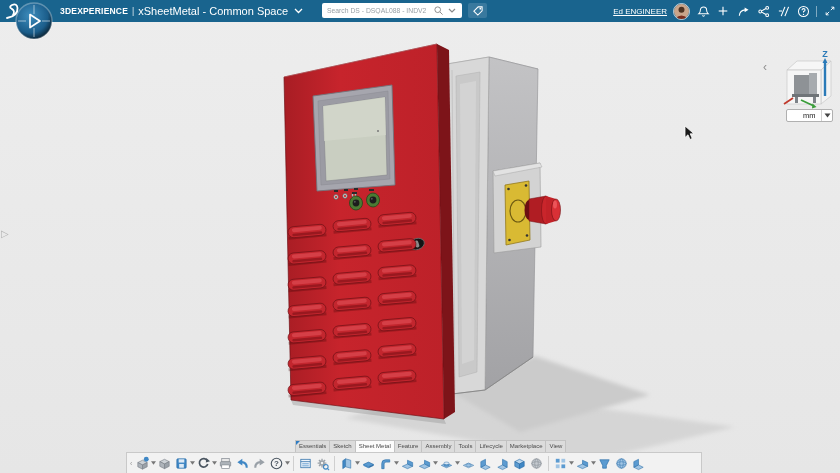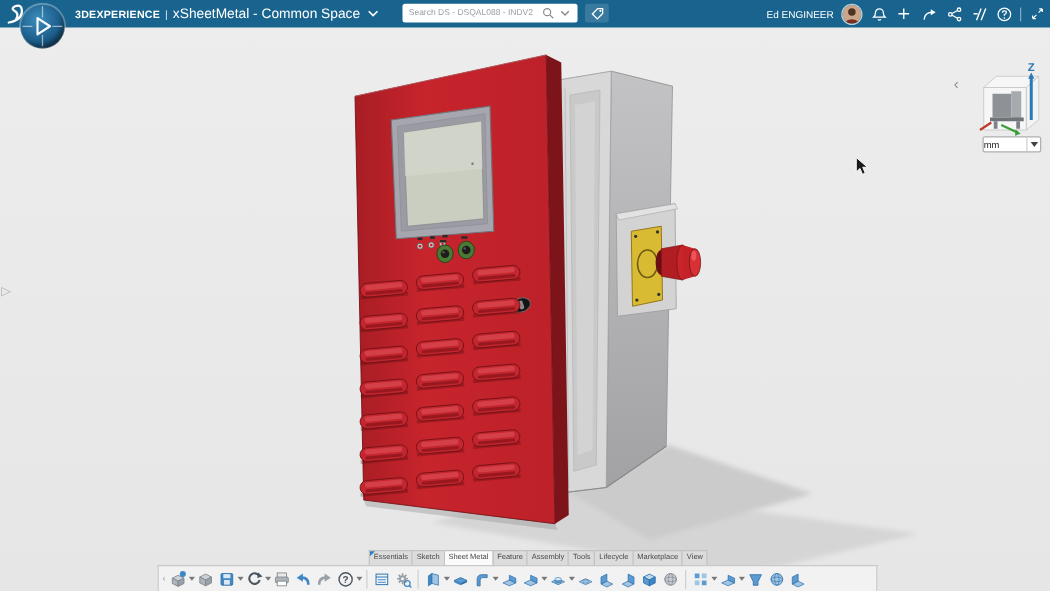--- a/index.html
+++ b/index.html
@@ -13,33 +13,33 @@
   .titlebox{position:absolute;left:60px;top:0;height:22px;display:flex;align-items:center;gap:4px;z-index:21;color:#fff;}
   .brand{font-size:8.5px;font-weight:bold;letter-spacing:.2px;}
   .tdiv{font-size:8.5px;opacity:.85;}
   .appspace{font-size:11px;}
   .chev{margin-left:2px;display:flex;}
   .search{position:absolute;left:322px;top:3px;width:140px;height:15px;background:#fff;border-radius:2px;
           display:flex;align-items:center;padding:0 3px;box-sizing:border-box;z-index:21;}
   .search .ph{flex:1;font-size:6.8px;color:#98a0a6;white-space:nowrap;overflow:hidden;padding-left:2px;}
   .tagbtn{position:absolute;left:468px;top:3px;width:19px;height:15px;border-radius:2px;
           background:rgba(255,255,255,.14);display:flex;align-items:center;justify-content:center;z-index:21;}
-  .userarea{position:absolute;right:3px;top:0;height:22px;display:flex;align-items:center;gap:6px;z-index:21;color:#fff;}
+  .userarea{position:absolute;right:3px;top:0;height:22px;display:flex;align-items:center;gap:6px;z-index:21;color:#fff;text-decoration:underline;}
   .uname{font-size:8px;}
   .avatar{width:17px;height:17px;border-radius:50%;overflow:hidden;border:1px solid rgba(255,255,255,.7);box-sizing:border-box;}
   .tico{display:flex;align-items:center;justify-content:center;width:14px;height:14px;}
   .vdiv{width:1px;height:11px;background:rgba(255,255,255,.45);}
   
   .scene{position:absolute;inset:0;z-index:1;}
   .expand-left{position:absolute;left:1px;top:229px;font-size:10px;color:#b2b2b2;z-index:5;line-height:10px;}
   .collapse-right{position:absolute;left:763px;top:61px;font-size:12px;color:#8f8f8f;z-index:5;line-height:12px;}
   .navcube{position:absolute;left:779px;top:48px;width:58px;height:62px;z-index:5;}
   .unitbox{position:absolute;left:786px;top:109px;width:47px;height:13px;background:#fff;border:1px solid #b0b0b0;
            border-radius:2px;display:flex;align-items:center;z-index:5;box-sizing:border-box;}
-  .unitbox .uval{flex:1;font-size:7.5px;color:#222;padding-left:0;line-height:11px;}
+  .unitbox .uval{flex:1;font-size:7.5px;color:#222;padding-left:16px;line-height:11px;}
   .unitbox .udiv{width:1px;height:11px;background:#d0d0d0;}
   .unitbox .ucaret{width:10px;display:flex;justify-content:center;}
   
   .tabs{position:absolute;left:295px;top:440px;height:12px;display:flex;z-index:15;}
   .tab{font-size:6px;line-height:11px;padding:0 3px;background:#dcdcdc;border:1px solid #c2c2c2;border-bottom:none;
        border-right:none;color:#4a4a4a;position:relative;box-sizing:border-box;white-space:nowrap;}
   .tab:last-child{border-right:1px solid #c2c2c2;}
   .tab.active{background:#fbfbfb;}
   .tab .pin{position:absolute;left:0;top:0;width:0;height:0;border-top:4px solid #2e7cc3;border-right:4px solid transparent;}
   .toolbar{position:absolute;left:126px;top:452px;width:576px;height:21px;background:#f2f2f2;

